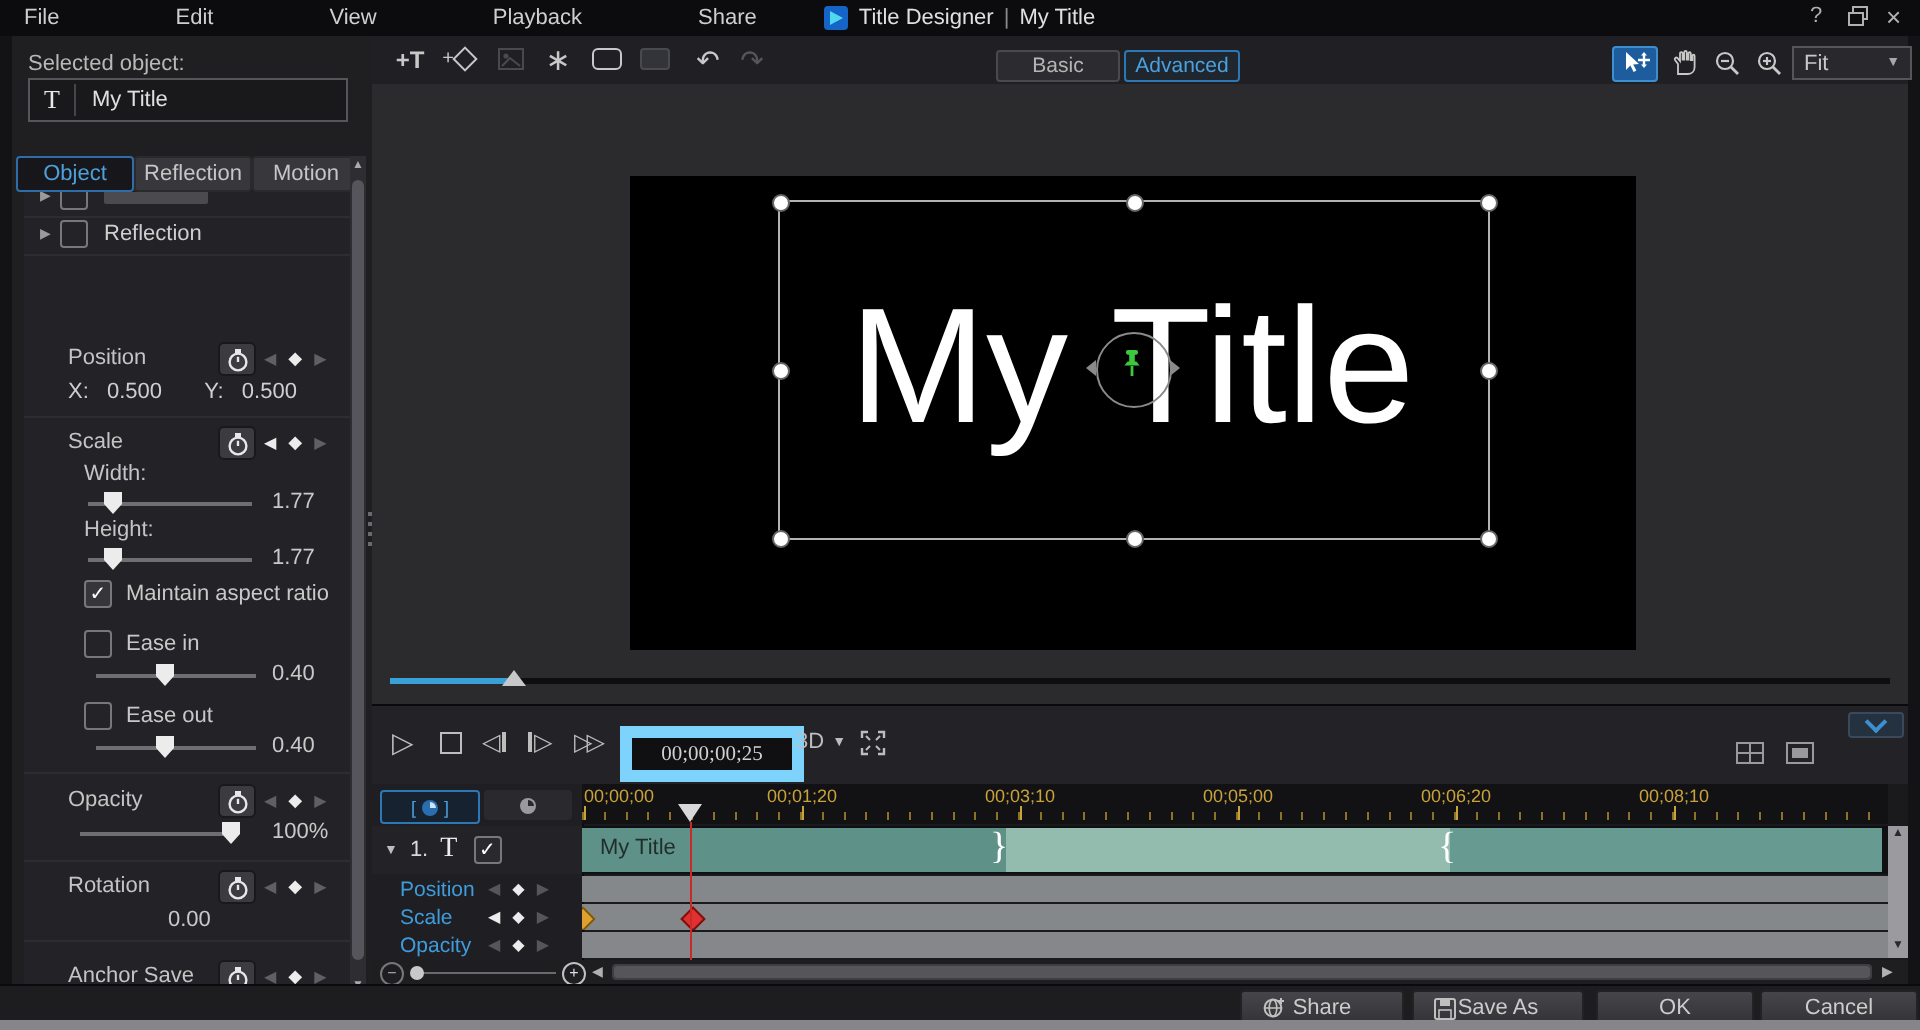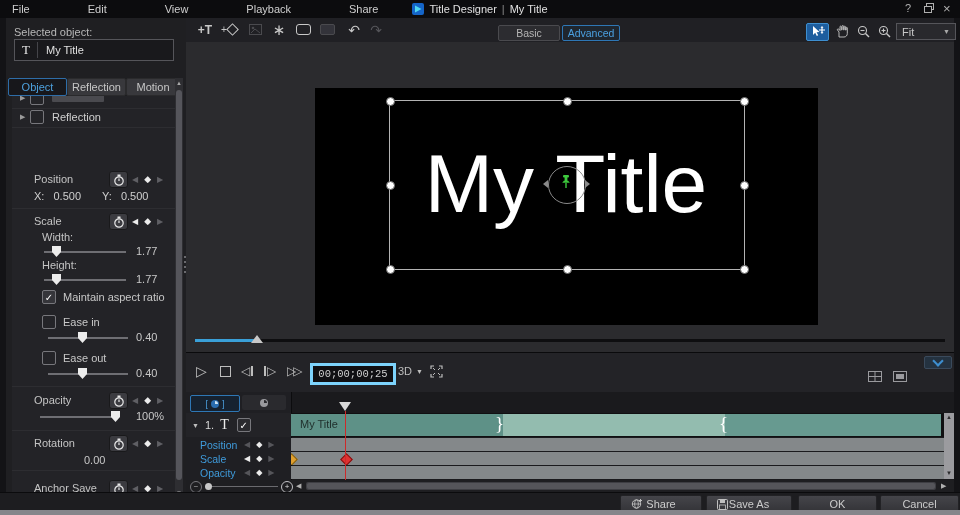--- a/index.html
+++ b/index.html
@@ -351,21 +351,21 @@
   </div>
 
   <div class="transport">
     <div class="tpi" style="left:10px;font-size:14px">▷</div>
     <div class="tpi" style="left:34px">
         <span style="width:9px;height:9px;border:1.5px solid #bdbdbd"></span>
       </div>
     <div class="tpi" style="left:55px;font-size:12px">◁<span style="width:2px;height:10px;background:#bdbdbd;margin-left:1px"></span></div>
     <div class="tpi" style="left:78px;font-size:12px"><span style="width:2px;height:10px;background:#bdbdbd;margin-right:1px"></span>▷</div>
     <div class="tpi" style="left:101px;font-size:12px;letter-spacing:-3px">▷▷</div>
-    <div class="abs" style="left:124px;top:10px;width:80px;height:16px;border:3px solid #7dd3fc;background:#101013;display:flex;align-items:center;justify-content:center;font-family:Liberation Mono, monospace;font-size:10.5px;color:#d0d0d0">00;00;00;25</div>
+    <div class="abs" style="left:124px;top:10px;width:80px;height:16px;border:6px solid #7dd3fc;background:#101013;display:flex;align-items:center;justify-content:center;font-family:Liberation Serif, serif;font-size:10.5px;color:#d0d0d0">00;00;00;25</div>
     <div class="tpi" style="left:212px;gap:4px">
       <span>3D</span>
       <span style="font-size:7px">▼</span>
     </div>
     <div class="tpi" style="left:244px">
       <svg width="13" height="13" viewBox="0 0 13 13">
           <path d="M1,4 V1 H4 M9,1 H12 V4 M12,9 V12 H9 M4,12 H1 V9" fill="none" stroke="#bdbdbd" stroke-width="1.2"></path>
           <path d="M3,3 L5,5 M10,3 L8,5 M10,10 L8,8 M3,10 L5,8" stroke="#bdbdbd" stroke-width="1"></path>
         </svg>
     </div>
@@ -398,20 +398,35 @@
         </svg>
       <span style="color:#4ba0e0;font-size:9px">]</span>
     </div>
     <div class="abs" style="left:56px;top:3px;width:44px;height:15px;background:#2a2a2e;border-radius:2px;display:flex;align-items:center;justify-content:center">
       <svg width="10" height="10" viewBox="0 0 10 10">
           <circle cx="5" cy="5" r="4" fill="#9a9a9e"></circle>
           <path d="M5,5 L5,2 A3,3 0 0,1 8,5 Z" fill="#2a2a2e"></path>
         </svg>
     </div>
 
+    <div class="abs" style="left:105px;top:0;width:653px;height:20px;background:#121214">
+      <span class="ticklabel" style="left:1px;transform:none">00;00;00</span>
+      <span class="ticklabel" style="left:110px">00;01;20</span>
+      <span class="ticklabel" style="left:219px">00;03;10</span>
+      <span class="ticklabel" style="left:328px">00;05;00</span>
+      <span class="ticklabel" style="left:437px">00;06;20</span>
+      <span class="ticklabel" style="left:546px">00;08;10</span>
+      <div class="abs" style="left:0;top:14px;width:650px;height:4px;background:repeating-linear-gradient(90deg,#8a7226 0,#8a7226 1px,transparent 1px,transparent 10.9px)"></div>
+      <div class="majortick" style="left:1px"></div>
+        <div class="majortick" style="left:110px"></div>
+      <div class="majortick" style="left:219px"></div>
+        <div class="majortick" style="left:328px"></div>
+      <div class="majortick" style="left:437px"></div>
+        <div class="majortick" style="left:546px"></div>
+    </div>
 
     <div class="abs" style="left:0;top:21px;width:105px;height:24px;background:#232327;display:flex;align-items:center">
       <span style="margin-left:6px;font-size:7px;color:#bdbdbd">▼</span>
       <span style="margin-left:6px;color:#d8d8d8">1.</span>
       <span style="margin-left:6px;font-family:'Liberation Serif',serif;font-size:14px;color:#ececec">T</span>
       <span class="chk" style="margin-left:8px;background:#2a2a2e">✓</span>
     </div>
     <div class="abs" style="left:105px;top:21px;width:653px;height:24px;background:#101012">
       <div class="abs" style="left:0;top:1px;width:212px;height:22px;background:#5e9187">
         <span style="position:absolute;left:9px;top:4px;color:#1f2e2b;font-size:11px">My Title</span>

